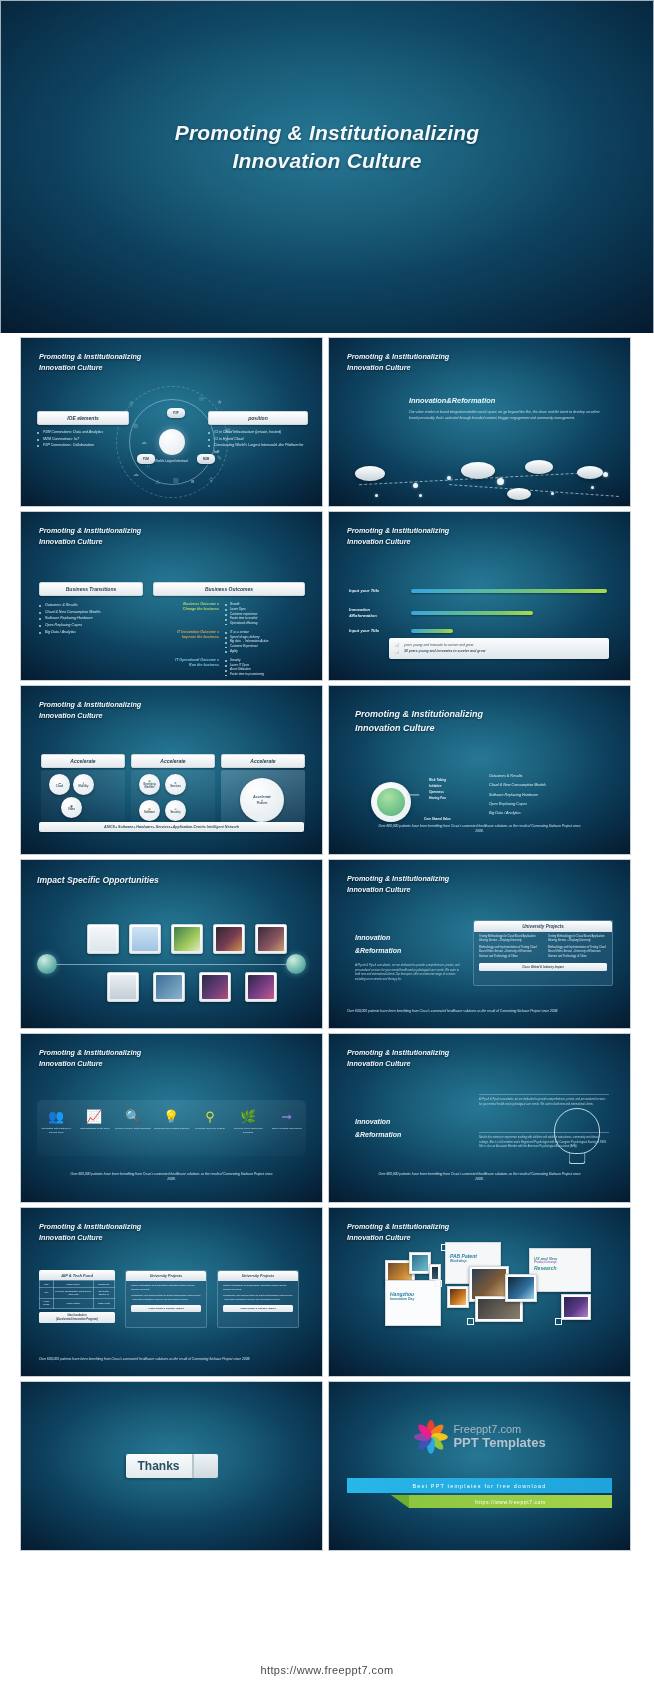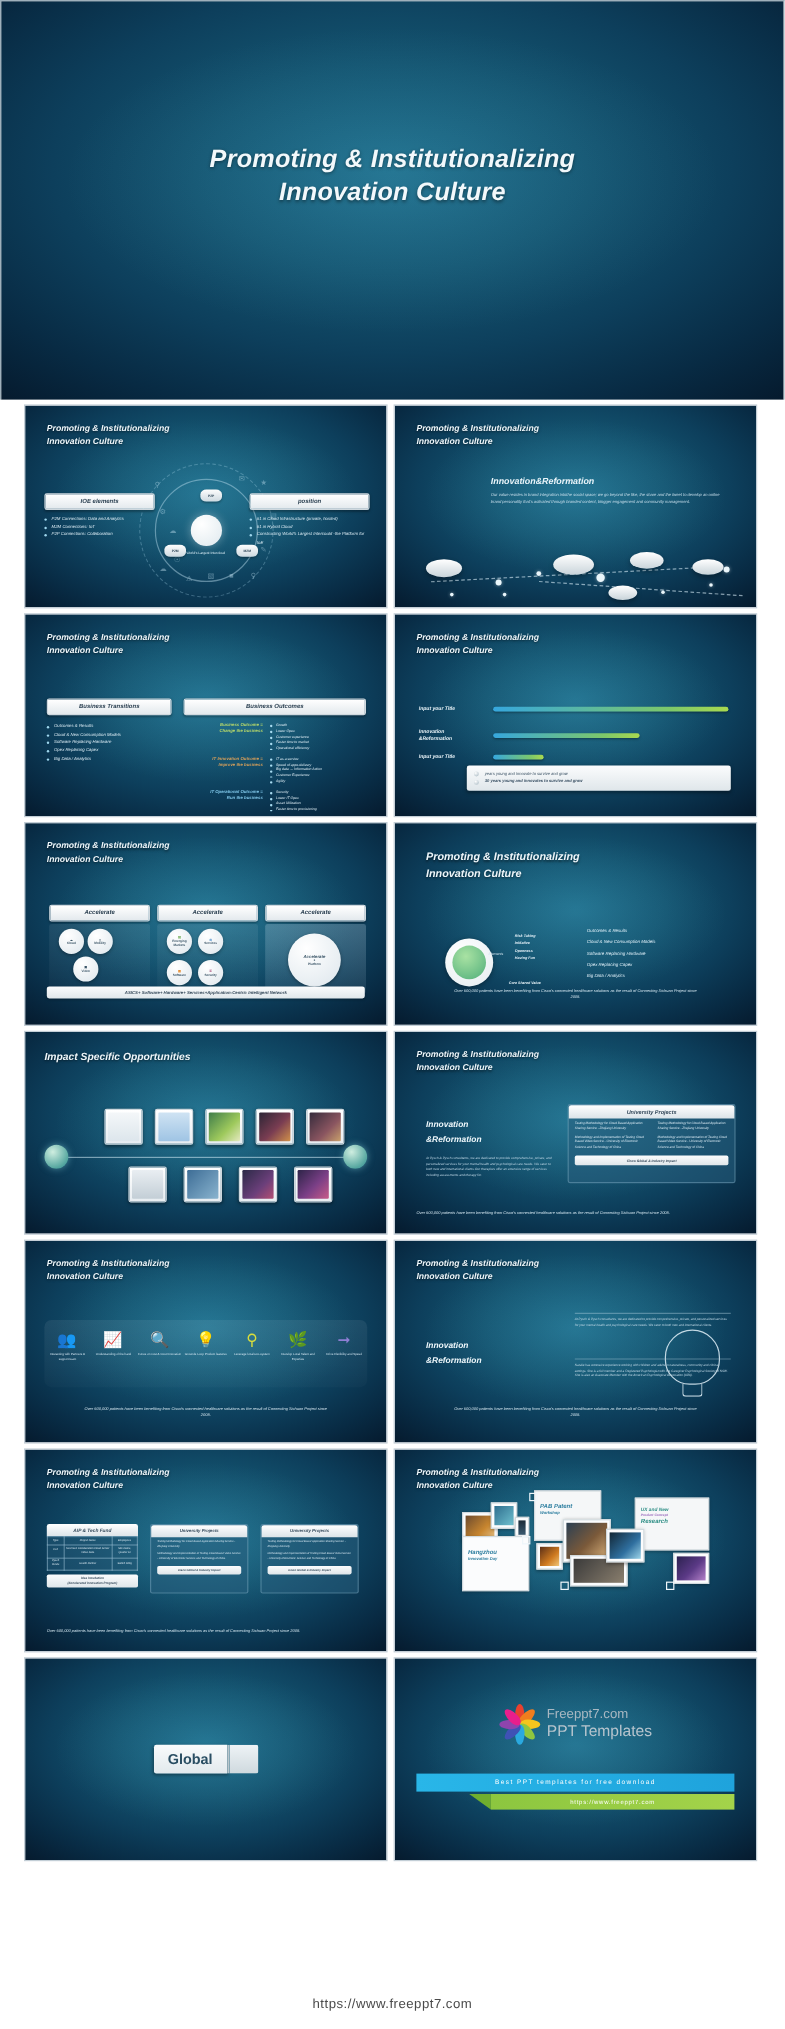--- a/index.html
+++ b/index.html
@@ -360,21 +360,21 @@
 
   
   .brand { position: absolute; left: 50%; top: 38px; transform: translateX(-50%); display: flex; align-items: center; gap: 6px; z-index: 5; }
   .flower { position: relative; width: 34px; height: 34px; }
   .flower span {
     position: absolute; left: 50%; top: 50%; width: 8px; height: 17px;
     border-radius: 50% 50% 50% 50%/60% 60% 40% 40%;
     transform-origin: 50% 100%;
   }
   .brandtxt .l1 { font-size: 11px; color: #a9b8c2; line-height: 1.05; }
-  .brandtxt .l2 { font-size: 13px; color: #b6c4cd; font-weight: 400; line-height: 1.1; }
+  .brandtxt .l2 { font-size: 13px; color: #b6c4cd; font-weight: 700; line-height: 1.1; }
   .banner {
     position: absolute; left: 18px; right: 18px; top: 96px; height: 15px; z-index: 5;
     background: linear-gradient(90deg, #29b6e8, #1fa3dc);
     display: flex; align-items: center; justify-content: center;
     color: #ffffff; font-size: 5.4px; letter-spacing: 1.2px;
   }
   .banner2 {
     position: absolute; left: 80px; right: 18px; top: 113px; height: 13px; z-index: 5;
     background: linear-gradient(90deg, #8cc63f, #a4d34a);
     display: flex; align-items: center; justify-content: center;
@@ -831,21 +831,21 @@
           <i style="background:linear-gradient(135deg,#2c2150,#5b3a86 55%,#b481c9)"></i>
         </div>
       <div class="sq" style="left:106px;top:72px"></div>
       <div class="sq" style="left:138px;top:110px"></div>
       <div class="sq" style="left:226px;top:110px"></div>
       <div class="sq" style="left:112px;top:36px"></div>
     </div>
 
     <div class="thumb slide">
       <div class="thanksbox">
-        <div class="word">Global</div>
+        <div class="word">Thanks</div>
         <div class="blk"></div>
       </div>
     </div>
 
     <div class="thumb slide">
       <div class="brand">
         <div class="flower">
           <span style="background:#e8412f;transform:translate(-50%,-100%) rotate(0deg)"></span>
           <span style="background:#f07d1e;transform:translate(-50%,-100%) rotate(45deg)"></span>
           <span style="background:#f4c51e;transform:translate(-50%,-100%) rotate(90deg)"></span>

